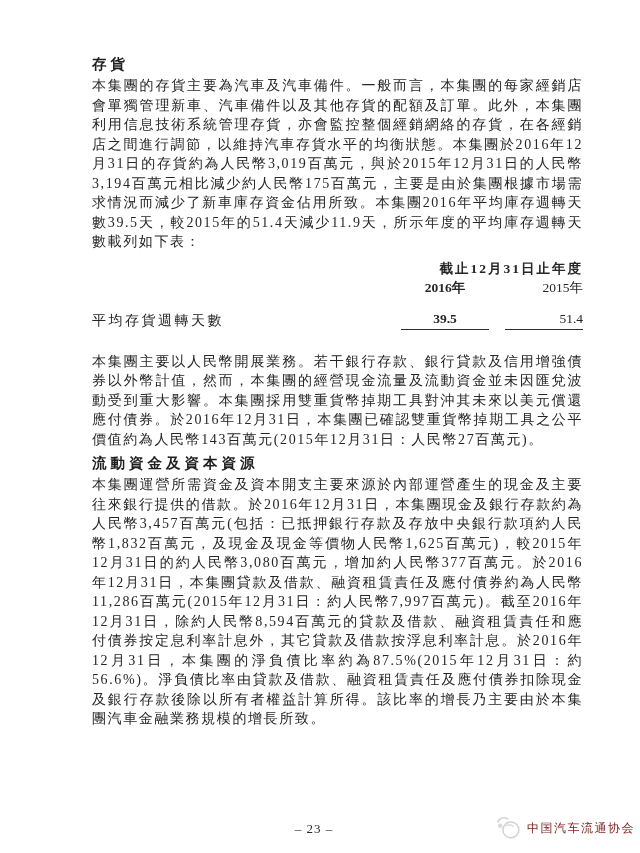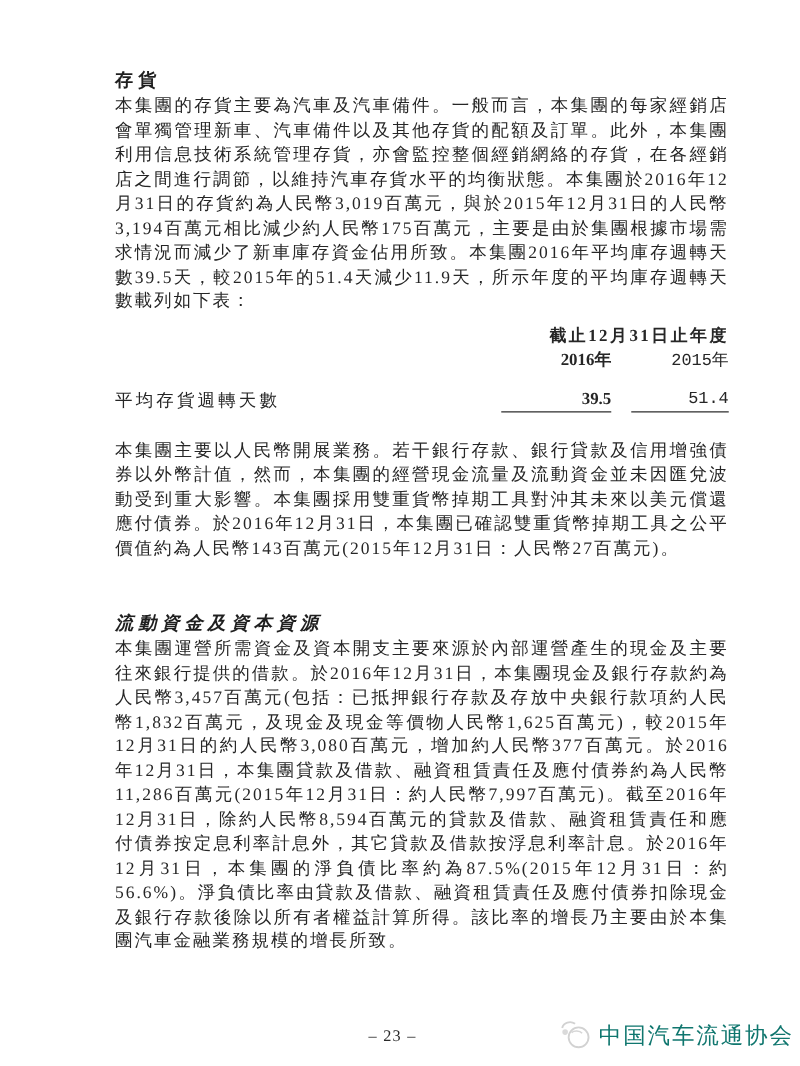--- a/index.html
+++ b/index.html
@@ -23,41 +23,41 @@
     color: #1f1f1f;
   }
   .body-para {
     font-size: 14px;
     line-height: 19.5px;
     letter-spacing: 1.6px;
     text-align: justify;
     margin: 0;
   }
   .para-gap { margin-top: 2px; }
-  .section-gap { margin-top: 40px; font-style: italic; }
+  .section-gap { margin-top: 5px; }
 
   
   .fin-table { margin: 8px 0 22px 0; }
   .t-period {
     width: 182px;
     margin-left: auto;
     text-align: right;
     font-weight: 700;
     font-size: 13.5px;
     letter-spacing: 2px;
   }
   .t-years { display: flex; justify-content: flex-end; margin-top: 1px; }
   .t-row { display: flex; align-items: flex-end; margin-top: 14px; }
   .t-label {
     flex: 1;
     font-size: 14px;
     letter-spacing: 2.5px;
   }
-  .t-col1 { width: 88px; text-align: right; font-size: 13.5px; }
-  .t-col2 { width: 78px; margin-left: 16px; text-align: right; font-size: 13.5px; font-family: Liberation Mono, monospace; }
+  .t-col1 { width: 88px; text-align: center; font-size: 13.5px; }
+  .t-col2 { width: 78px; margin-left: 16px; text-align: right; font-size: 13.5px; }
   .t-bold { font-weight: 700; }
   .t-underline {
     border-bottom: 1.6px solid #2e2e2e;
     padding-bottom: 2px;
   }
 
   
   .page-number {
     position: absolute;
     left: 0; right: 28px;
@@ -68,23 +68,23 @@
     color: #2a2a2a;
     margin-left: 16px;
   }
   .watermark {
     position: absolute;
     right: 5px;
     bottom: 10px;
     display: flex;
     align-items: center;
     gap: 3px;
-    color: #0f766e;
+    color: #7f1d1d;
     font-family: "Liberation Sans", "DejaVu Sans", sans-serif;
-    font-size: 18px;
+    font-size: 12px;
     letter-spacing: 1.5px;
     white-space: nowrap;
   }
   .watermark svg { display: block; }
 </style>
 </head>
 <body>
 
 <div class="page">
 

